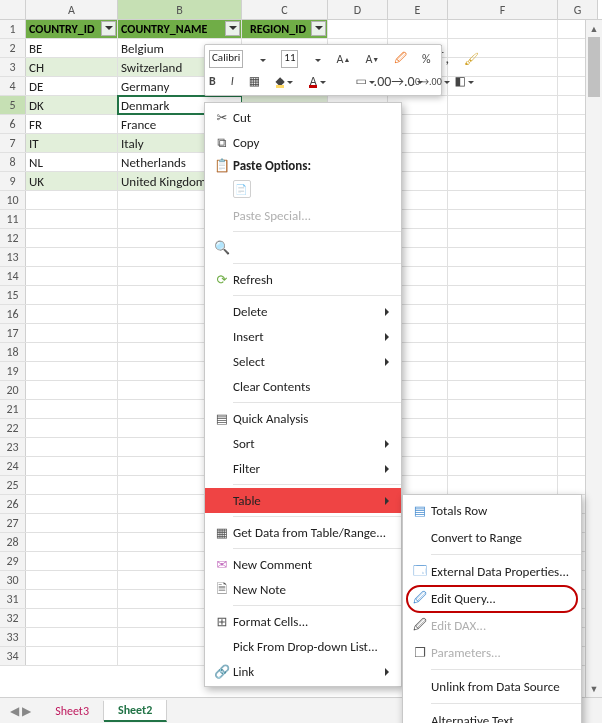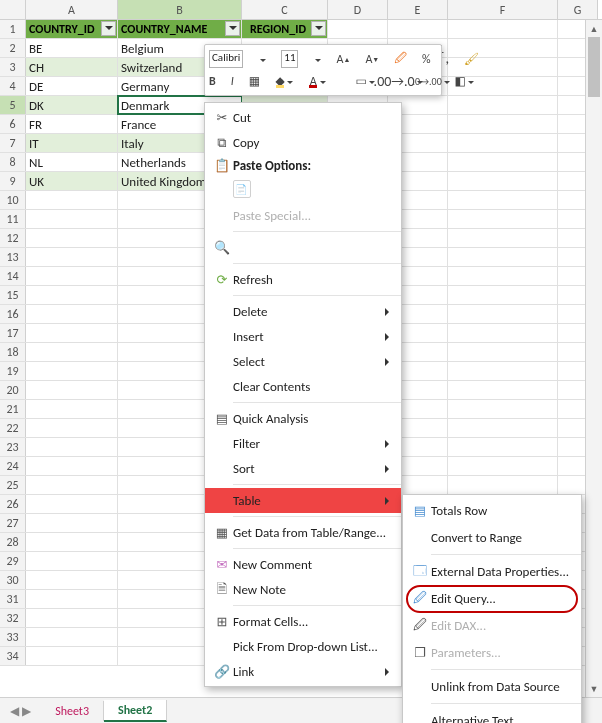--- a/index.html
+++ b/index.html
@@ -530,25 +530,25 @@
       <span class="ic"></span>
       <span class="lbl">Clear Contents</span>
     </div>
   <div class="divider"></div>
   <div class="mi">
       <span class="ic">▤</span>
       <span class="lbl">Quick Analysis</span>
     </div>
   <div class="mi submenu">
       <span class="ic"></span>
+      <span class="lbl">Sort</span>
+    </div>
+  <div class="mi submenu">
+      <span class="ic"></span>
       <span class="lbl">Filter</span>
-    </div>
-  <div class="mi submenu">
-      <span class="ic"></span>
-      <span class="lbl">Sort</span>
     </div>
   <div class="divider"></div>
   <div class="mi submenu selected">
       <span class="ic"></span>
       <span class="lbl">Table</span>
     </div>
   <div class="divider"></div>
   <div class="mi">
       <span class="ic">▦</span>
       <span class="lbl">Get Data from Table/Range...</span>

